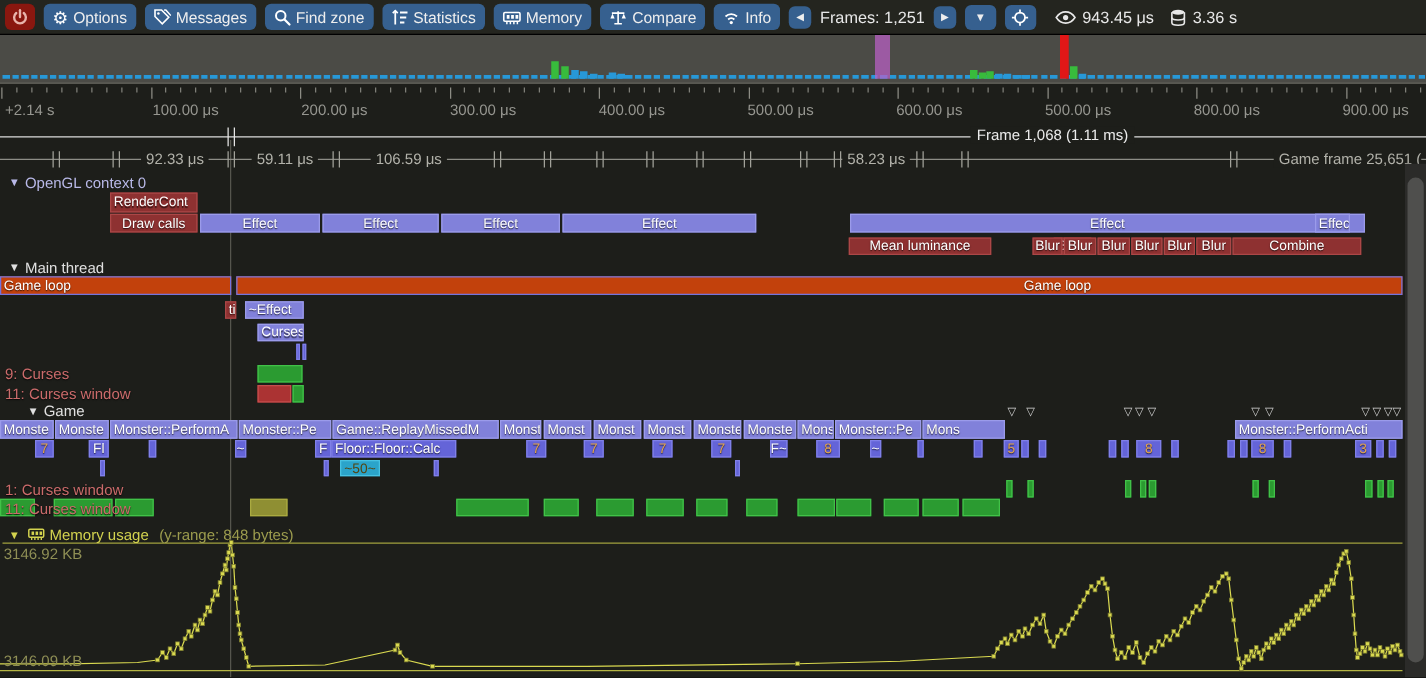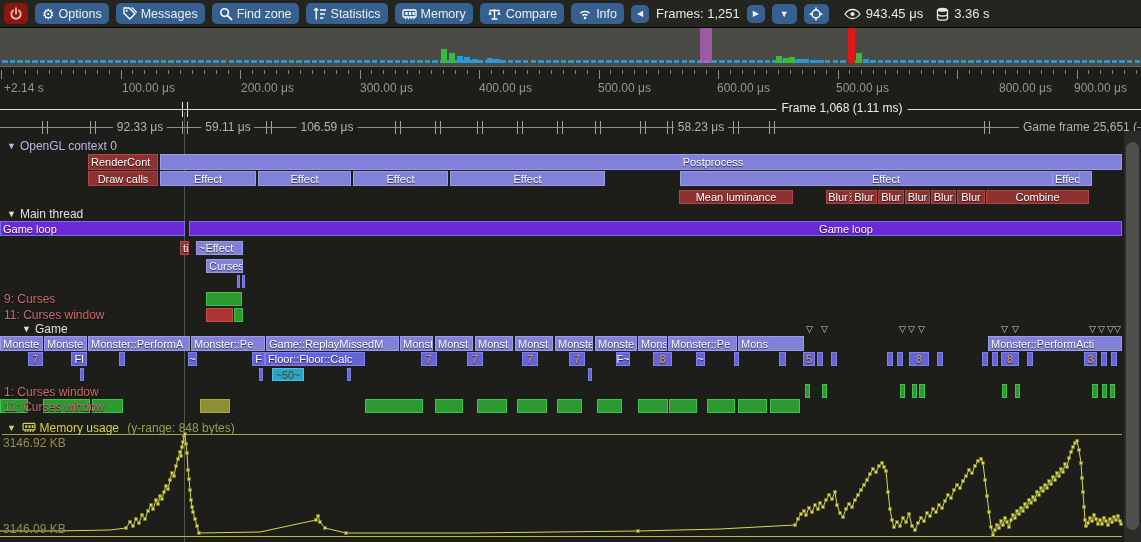--- a/index.html
+++ b/index.html
@@ -52,21 +52,21 @@
 #zones{position:absolute;left:0;top:0;width:1122px;height:542px;z-index:3}
 .sechead{position:absolute;font-size:12px;white-space:nowrap;cursor:default}
 .sechead .arr{font-size:9px;vertical-align:1px;margin-right:4px}
 .zbar{position:absolute;border:1px solid;overflow:hidden;font-size:11px;color:#fff;
   text-shadow:0 1px 1px rgba(0,0,0,.75);display:flex;align-items:center;justify-content:center;
   white-space:nowrap;cursor:default}
 .zbar.la{justify-content:flex-start;padding-left:2px}
 .zbar span.lx{position:absolute;transform:translateX(-50%)}
 .zbar span.onum{color:#e2a34e}
 .purple{background:#8181da;border-color:#9b9bea}
-.gloop{background:#6d28d9;border-color:#7474de}
+.gloop{background:#c2410c;border-color:#7474de}
 .smallp{background:#6464d8;border-color:#8080e8}
 .red{background:#8e3131;border-color:#ab4747}
 .green{background:#2b9b31;border-color:#41c248}
 .redlock{background:#ab3333;border-color:#c64d4d}
 .olive{background:#8f8f33;border-color:#aaaa40}
 .cyan{background:#2ba4ca;border-color:#47c2e2;color:#554510;text-shadow:none}
 .locklabel{position:absolute;font-size:12px;color:#cb6b6b;text-shadow:0 1px 1px rgba(0,0,0,.8);
   white-space:nowrap;z-index:4}
 .marker{position:absolute;font-size:9px;color:#d2d2d2;z-index:4;line-height:1;cursor:default}
 
@@ -447,21 +447,21 @@
       <div class="tick" style="left: 1124.3px;"></div>
       <div class="tick" style="left: 1136.25px;"></div>
       <div class="axlabel" style="left: 4px;">+2.14 s</div>
       <div class="axlabel" style="left: 122px;">100.00 μs</div>
       <div class="axlabel" style="left: 241px;">200.00 μs</div>
       <div class="axlabel" style="left: 360px;">300.00 μs</div>
       <div class="axlabel" style="left: 479px;">400.00 μs</div>
       <div class="axlabel" style="left: 598px;">500.00 μs</div>
       <div class="axlabel" style="left: 717px;">600.00 μs</div>
       <div class="axlabel" style="left: 836px;">500.00 μs</div>
-      <div class="axlabel" style="left: 999px;">800.00 μs</div>
+      <div class="axlabel" style="left: 955px;">800.00 μs</div>
       <div class="axlabel" style="left: 1074px;">900.00 μs</div>
     </div>
 
   <div id="frame-ruler">
     <div class="line"></div>
     <div class="sep" id="fr-sep1" style="left: 182px;"></div>
     <div class="sep" id="fr-sep2" style="left: 187px;"></div>
     <div class="flabel" id="fr-label" style="left: 842px;">Frame 1,068 (1.11 ms)</div>
   </div>
 
@@ -716,23 +716,20 @@
         <rect x="10.4" y="3.5" width="2.2" height="3" fill="#d3d34f"></rect>
       </svg>
       <span>Memory usage</span>
       <span class="range">(y-range: 848 bytes)</span>
     </div>
     <div class="memlabel" style="top:436px">3146.92 KB</div>
     <div class="memlabel" style="top:522px">3146.09 KB</div>
   <div class="zbar red la" style="left: 88px; top: 154px; width: 70px; height: 16px;">
         <span>RenderCont</span>
       </div>
-      <div class="zbar purple" style="left: 160px; top: 154px; width: 962px; height: 16px;">
-        <span class="lx" style="left: 552px;">Postprocess</span>
-      </div>
       <div class="zbar red" style="left: 88px; top: 171px; width: 70px; height: 15px;">
         <span>Draw calls</span>
       </div>
       <div class="zbar purple" style="left: 160px; top: 171px; width: 96px; height: 15px;">
         <span>Effect</span>
       </div>
       <div class="zbar purple" style="left: 258px; top: 171px; width: 93px; height: 15px;">
         <span>Effect</span>
       </div>
       <div class="zbar purple" style="left: 353px; top: 171px; width: 95px; height: 15px;">

